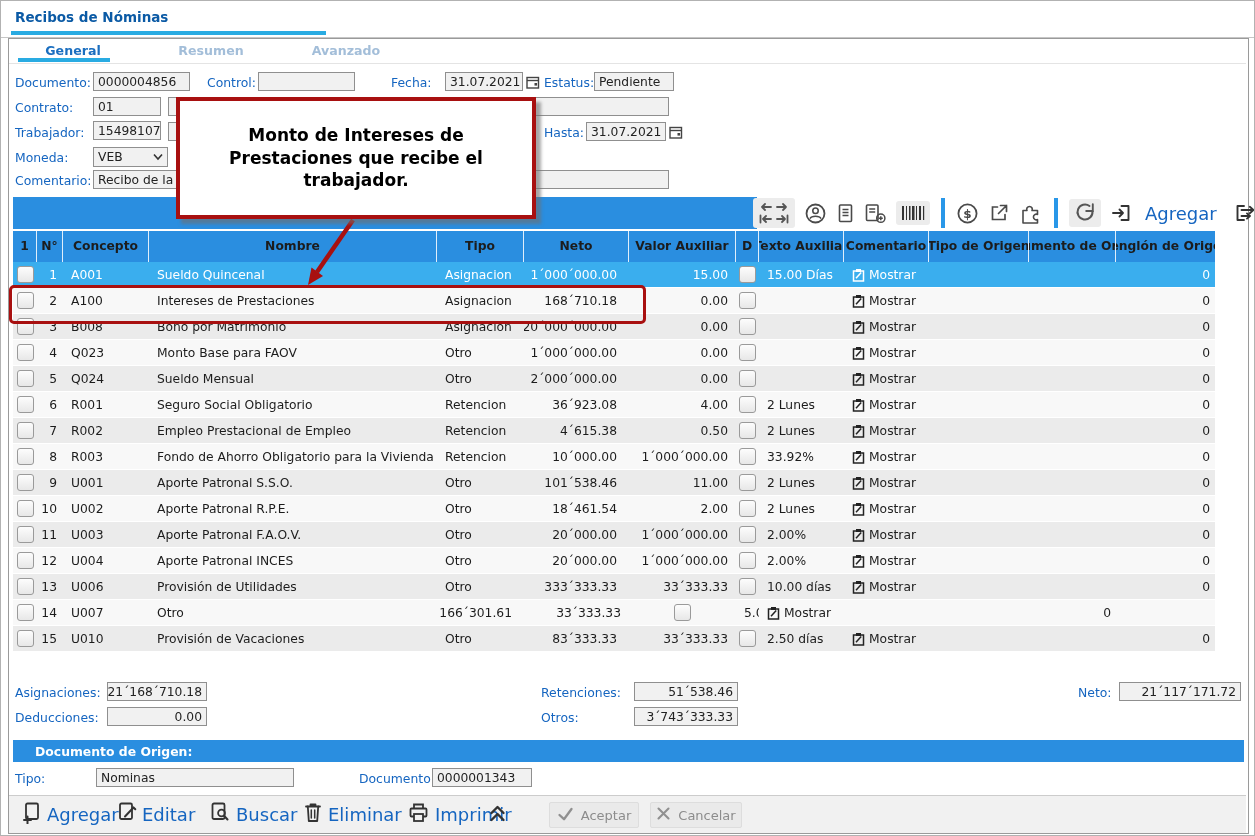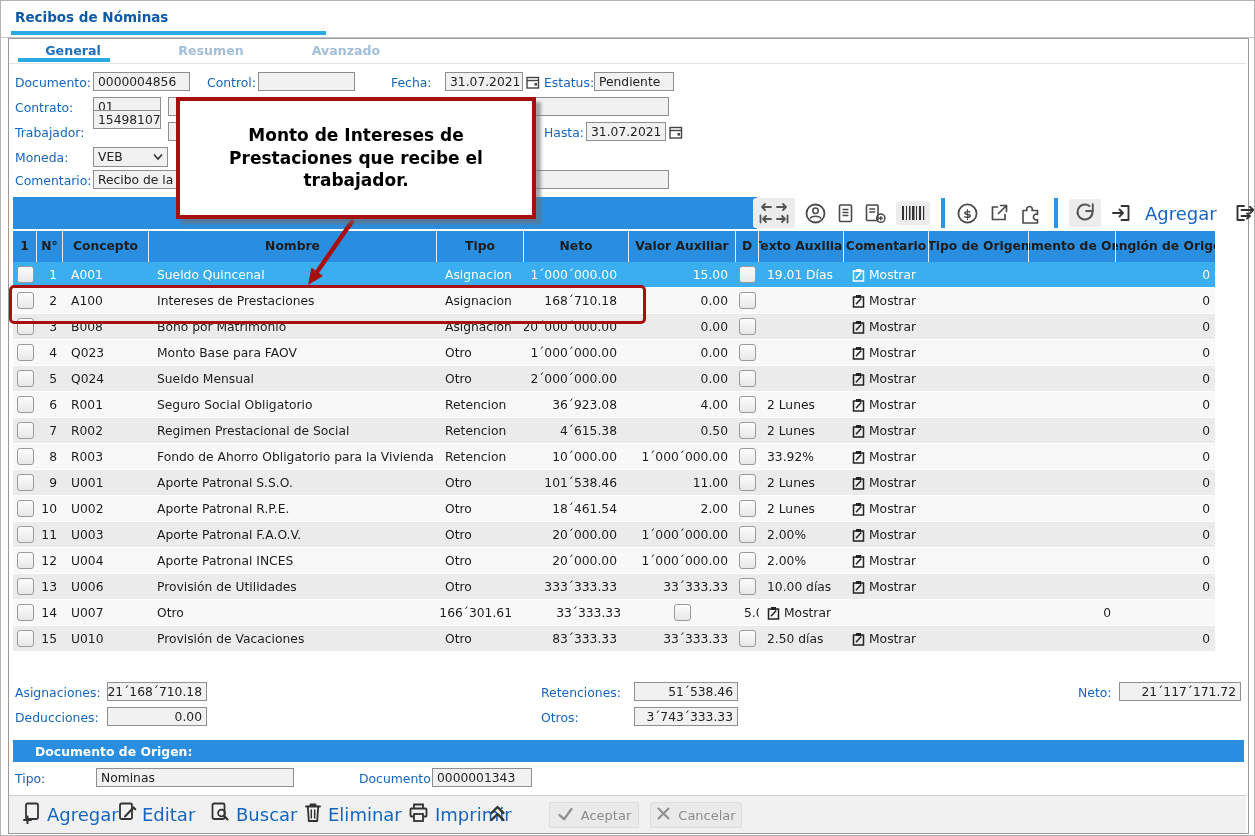--- a/index.html
+++ b/index.html
@@ -111,21 +111,21 @@
       </svg>
   </span>
   <div class="lbl" style="left:543px;top:74px;">Estatus:</div>
   <div class="field" style="left:593px;top:71px;width:80px;">Pendiente</div>
 
   <div class="lbl" style="left:14px;top:99px;">Contrato:</div>
   <div class="field" style="left:92px;top:96px;width:68px;">01</div>
   <div class="field" style="left:167px;top:96px;width:501px;"></div>
 
   <div class="lbl" style="left:14px;top:124px;">Trabajador:</div>
-  <div class="field" style="left:92px;top:109px;width:68px;">15498107</div>
+  <div class="field" style="left:92px;top:120px;width:68px;">15498107</div>
   <div class="field" style="left:167px;top:121px;width:330px;"></div>
   <div class="lbl" style="left:543px;top:124px;">Hasta:</div>
   <div class="field" style="left:585px;top:121px;width:80px;">31.07.2021</div>
   <span class="cal" style="left:668px;top:123px;">
     <svg width="14" height="14" viewBox="0 0 14 14">
         <rect x="1" y="2.5" width="11.5" height="10.5" fill="none" stroke="#444" stroke-width="1.4"></rect>
         <line x1="1" y1="5.5" x2="12.5" y2="5.5" stroke="#444" stroke-width="1.4"></line>
         <rect x="8.5" y="8" width="2.6" height="2.6" fill="#444"></rect>
       </svg>
   </span>
@@ -249,21 +249,21 @@
         </div>
         <div class="tc num pr6">1</div>
         <div class="tc pl8">A001</div>
         <div class="tc pl8">Sueldo Quincenal</div>
         <div class="tc pl8">Asignacion</div>
         <div class="tc num pr12">1´000´000.00</div>
         <div class="tc num pr8">15.00</div>
         <div class="tc cc">
           <span class="cbx"></span>
         </div>
-        <div class="tc pl8">19.01 Días</div>
+        <div class="tc pl8">15.00 Días</div>
         <div class="tc pl8 mostrar">
           <svg width="13" height="14" viewBox="0 0 13 14">
             <rect x="1.5" y="3" width="10" height="10" fill="none" stroke="currentColor" stroke-width="1.5"></rect>
             <rect x="4" y="1" width="5" height="3" fill="currentColor"></rect>
             <path d="M4,10.2 L9.2,4.6" stroke="currentColor" stroke-width="1.5"></path>
           </svg>
           <span>Mostrar</span>
         </div>
         <div class="tc"></div>
         <div class="tc"></div>
@@ -398,21 +398,21 @@
         <div class="tc"></div>
         <div class="tc"></div>
         <div class="tc num pr5">0</div>
       </div>
       <div class="trow odd">
         <div class="tc cc">
           <span class="cbx"></span>
         </div>
         <div class="tc num pr6">7</div>
         <div class="tc pl8">R002</div>
-        <div class="tc pl8">Regimen Prestacional de Social</div>
+        <div class="tc pl8">Empleo Prestacional de Empleo</div>
         <div class="tc pl8">Retencion</div>
         <div class="tc num pr12">4´615.38</div>
         <div class="tc num pr8">0.50</div>
         <div class="tc cc">
           <span class="cbx"></span>
         </div>
         <div class="tc pl8">2 Lunes</div>
         <div class="tc pl8 mostrar">
           <svg width="13" height="14" viewBox="0 0 13 14">
             <rect x="1.5" y="3" width="10" height="10" fill="none" stroke="currentColor" stroke-width="1.5"></rect>

